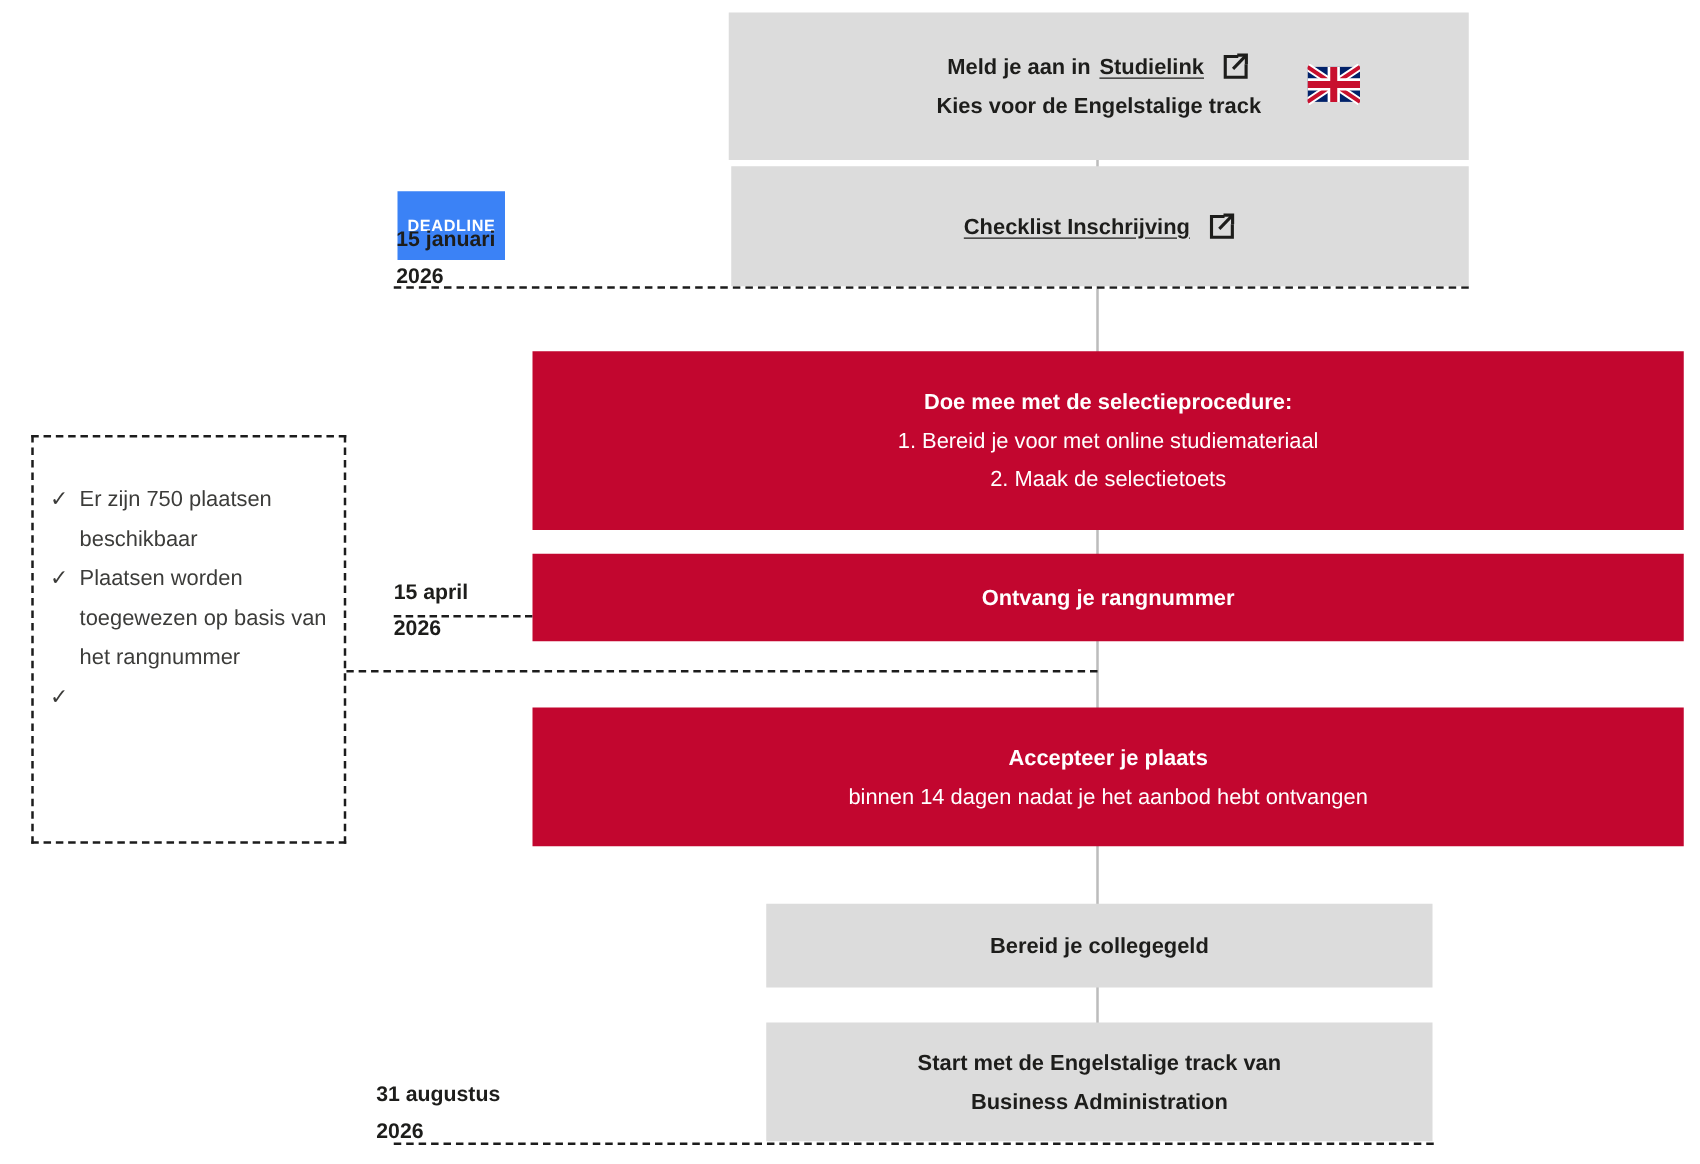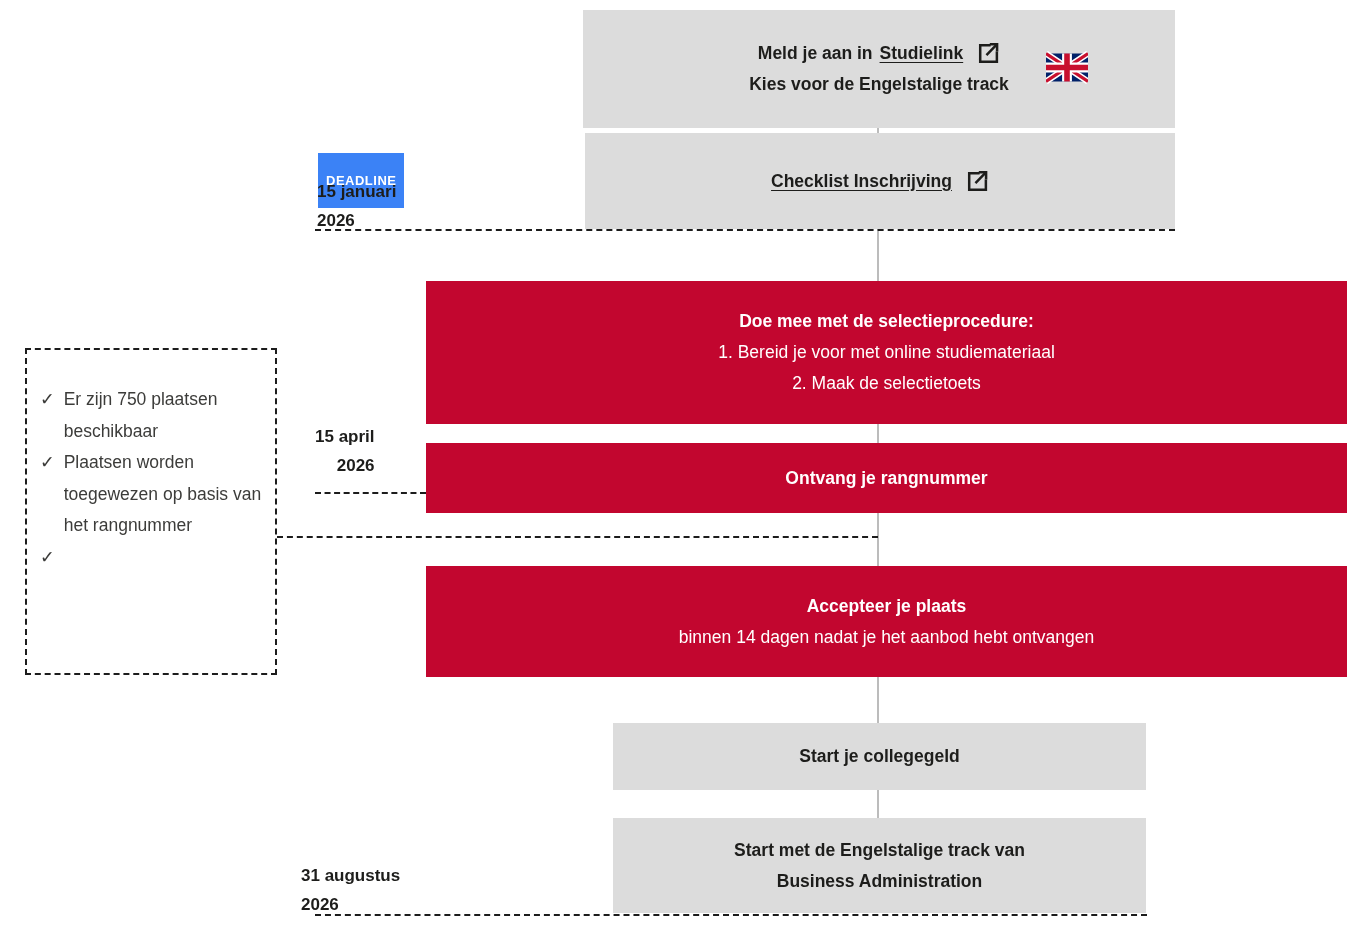--- a/index.html
+++ b/index.html
@@ -110,21 +110,21 @@
   }
   .date-label {
     position: absolute;
     z-index: 2;
     font-size: 17px;
     font-weight: bold;
     line-height: 29px;
     color: #1d1d1b;
   }
   #date-january { left: 317px; top: 177px; }
-  #date-april   { left: 315px; top: 422px; text-align: right; }
+  #date-april   { left: 315px; top: 459px; }
   #date-august  { left: 301px; top: 861px; }
 
   
   .notes {
     position: absolute;
     left: 25px;
     top: 348px;
     width: 252px;
     height: 327px;
     box-sizing: border-box;
@@ -227,21 +227,21 @@
       <span class="note-check">✓</span>
     </div>
   </div>
 
   <div class="box red" id="box-accept">
     <div>Accepteer je plaats</div>
     <div class="regular">binnen 14 dagen nadat je het aanbod hebt ontvangen</div>
   </div>
 
   <div class="box gray" id="box-pay">
-    <div>Start je collegegeld</div>
+    <div>Bereid je collegegeld</div>
   </div>
 
   <div class="box gray" id="box-start">
     <div>Start met de Engelstalige track van</div>
     <div>Business Administration</div>
   </div>
 
   <div class="date-label" id="date-august">
     <div>31 augustus</div>
     <div>2026</div>

